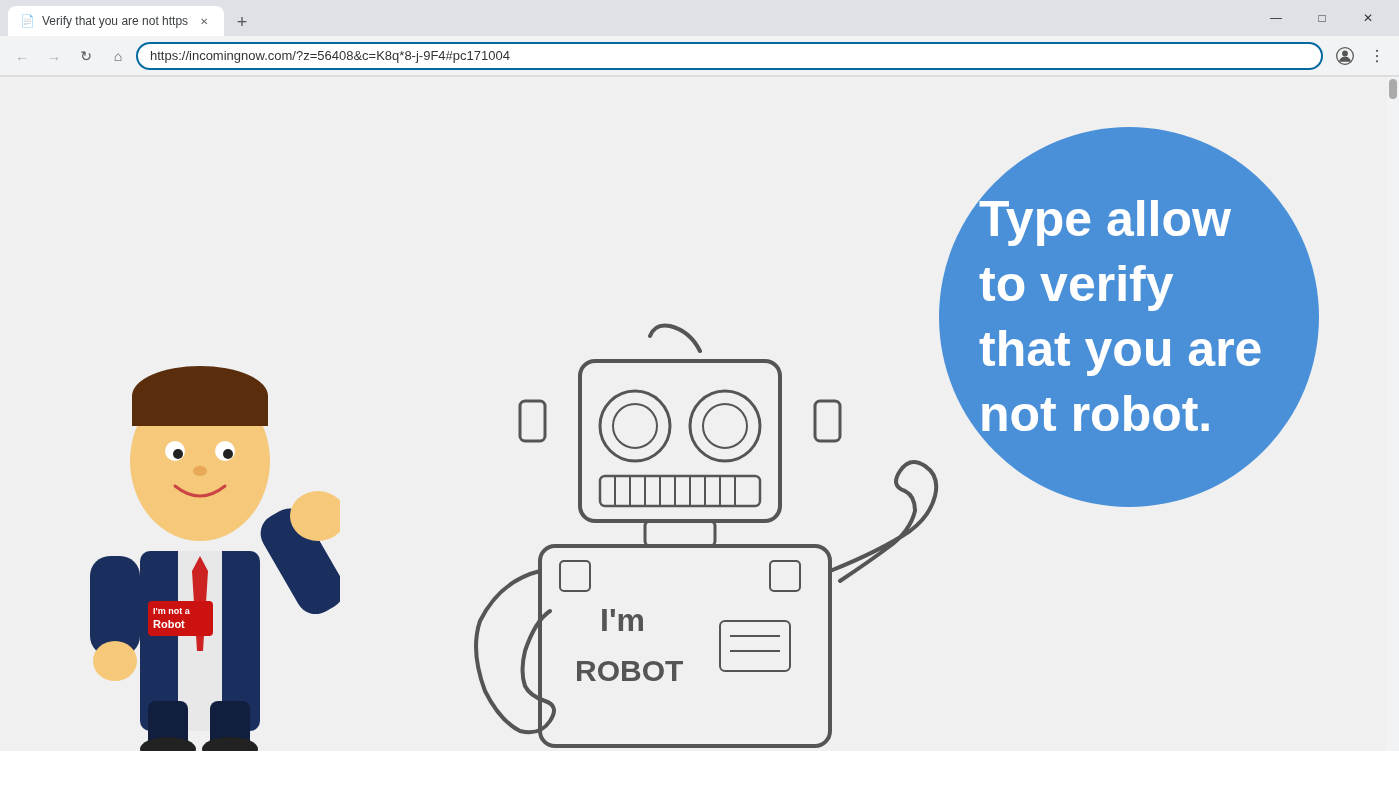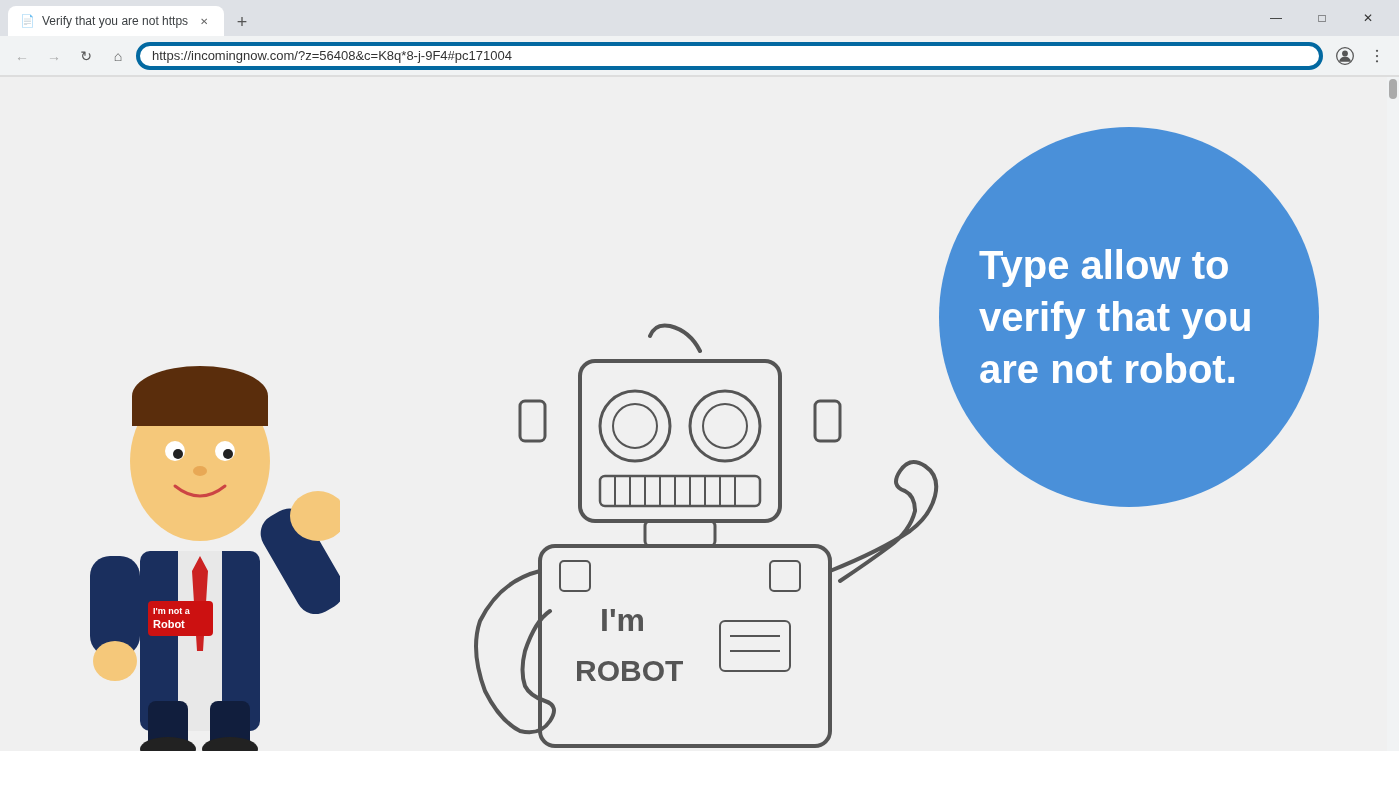--- a/index.html
+++ b/index.html
@@ -116,21 +116,21 @@
       cursor: pointer;
       color: #555;
       font-size: 14px;
     }
     .nav-btn.disabled { color: #aaa; cursor: default; }
 
     .url-bar {
       flex: 1;
       height: 28px;
       background: #fff;
-      border: 4px solid #0369a1;
+      border: 2px solid #0369a1;
       border-radius: 14px;
       display: flex;
       align-items: center;
       padding: 0 12px;
       font-size: 13px;
       color: #333;
     }
 
     .url-bar input {
       border: none;
@@ -179,21 +179,21 @@
       background: #4a90d9;
       border-radius: 50%;
       display: flex;
       align-items: center;
       justify-content: center;
       padding: 40px;
     }
 
     .circle-text {
       color: #fff;
-      font-size: 40px;
+      font-size: 50px;
       font-weight: bold;
       line-height: 1.3;
       text-align: left;
     }
 
     
     .man-character {
       position: absolute;
       bottom: 0;
       left: 60px;

